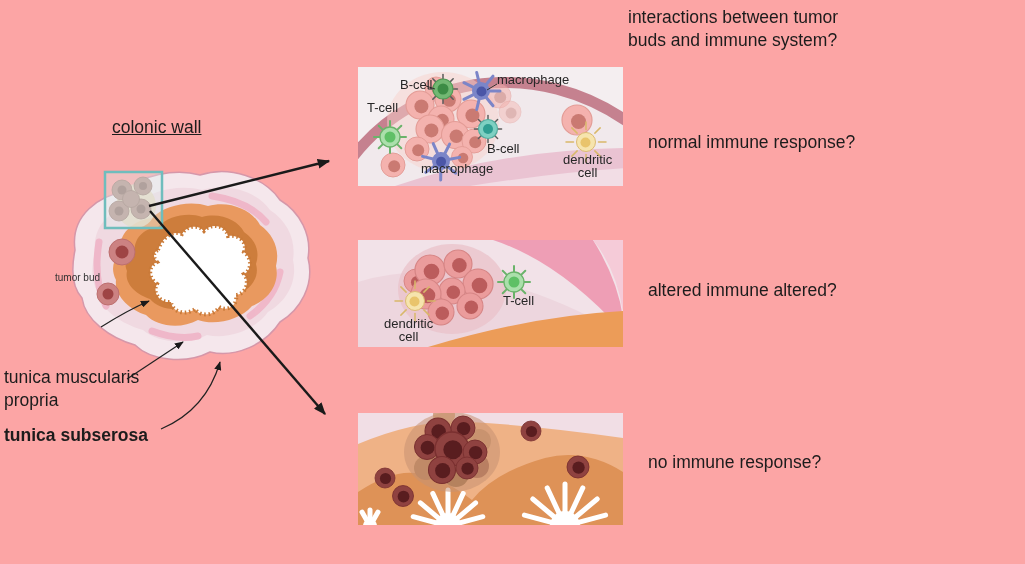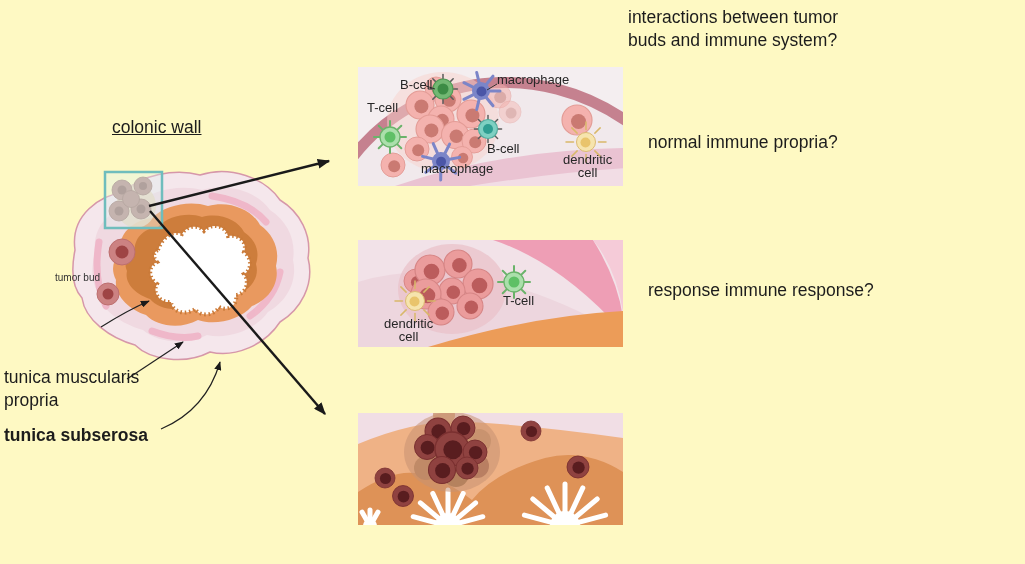--- a/index.html
+++ b/index.html
@@ -1,16 +1,16 @@
 <!DOCTYPE html>
 <html><head>
 <meta charset="utf-8">
 <style>
   html,body{margin:0;padding:0;background:#ffffff;}
-  .canvas{position:relative;width:1025px;height:564px;background:#fef9c3;overflow:hidden;
+  .canvas{position:relative;width:1025px;height:564px;background:#fca5a5;overflow:hidden;
           font-family:"Liberation Sans",sans-serif;color:#1c1c1c;}
   .gfx{position:absolute;left:0;top:0;}
   .txt{position:absolute;white-space:pre-line;color:#1c1c1c;}
   .txt-lg{font-size:17.5px;line-height:23px;}
   .txt-tiny{font-size:10px;line-height:12px;color:#333;}
   .cell-lbl{position:absolute;font-size:13px;line-height:12.5px;color:#262626;white-space:pre-line;text-align:center;}
 </style>
 </head>
 <body>
 
@@ -276,16 +276,17 @@
   <div class="cell-lbl" style="left:497px;top:74px;">macrophage</div>
   <div class="cell-lbl" style="left:421px;top:163px;">macrophage</div>
   <div class="cell-lbl" style="left:487px;top:143px;">B-cell</div>
   <div class="cell-lbl" style="left:563px;top:154px;">dendritic
 cell</div>
 
   <div class="cell-lbl" style="left:384px;top:318px;">dendritic
 cell</div>
   <div class="cell-lbl" style="left:503px;top:295px;">T-cell</div>
 
-  <div class="txt txt-lg" style="left:648px;top:131px;">normal immune propria?</div>
-  <div class="txt txt-lg" style="left:648px;top:279px;">response immune response?</div>
+  <div class="txt txt-lg" style="left:648px;top:131px;">normal immune response?</div>
+  <div class="txt txt-lg" style="left:648px;top:279px;">altered immune altered?</div>
+  <div class="txt txt-lg" style="left:648px;top:451px;">no immune response?</div>
 
 </div>
 
 </body></html>

